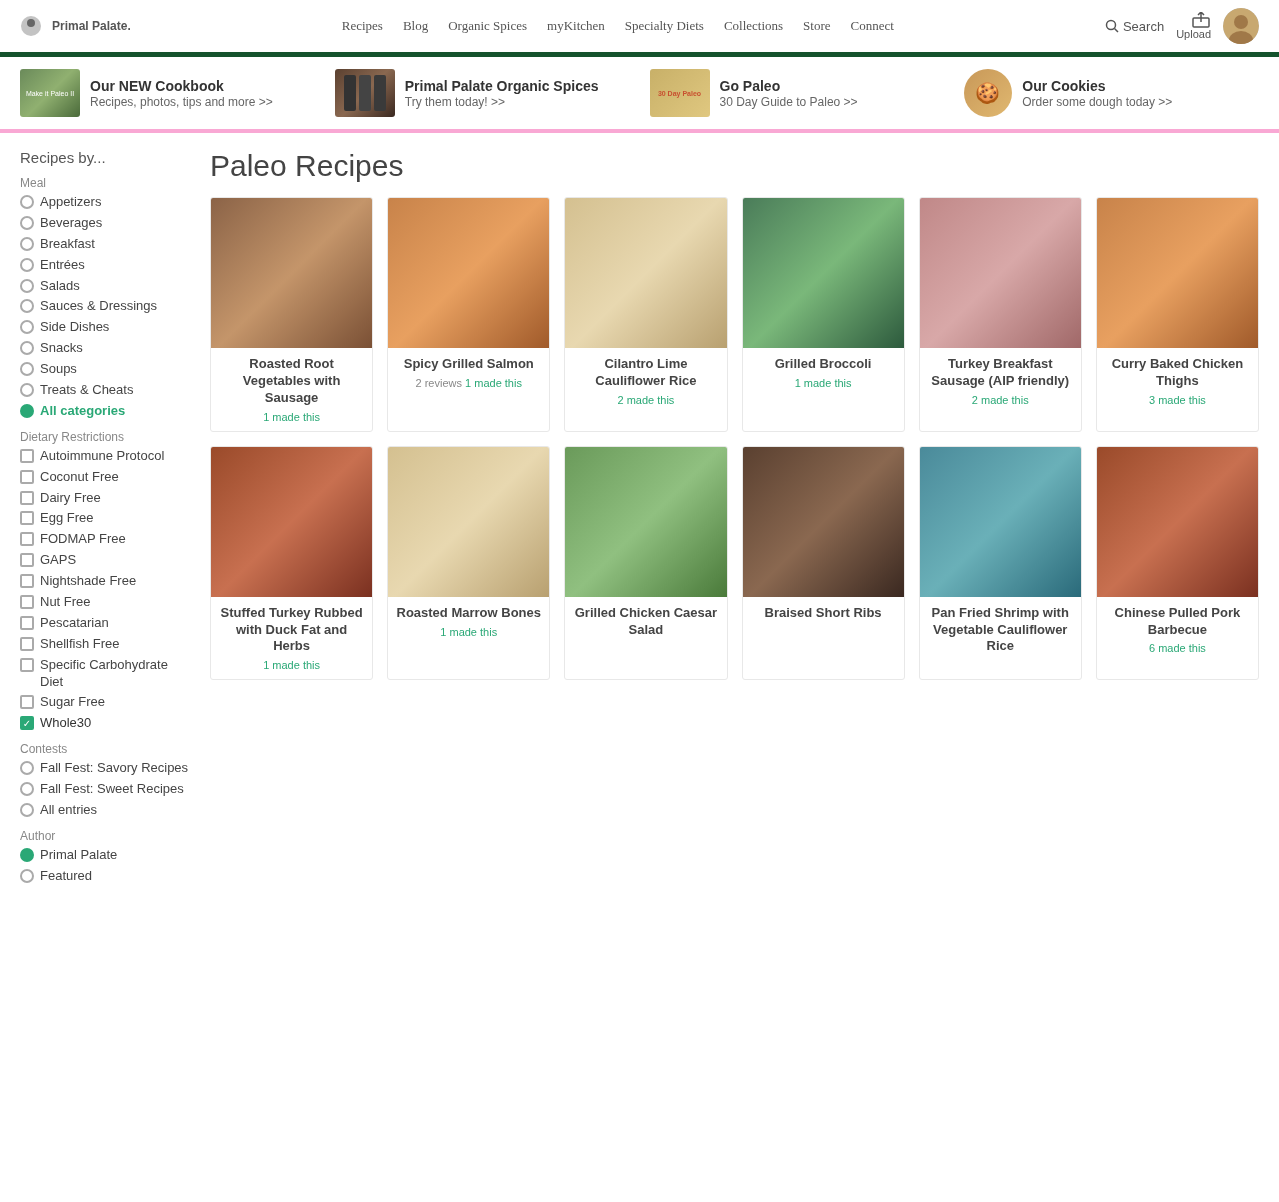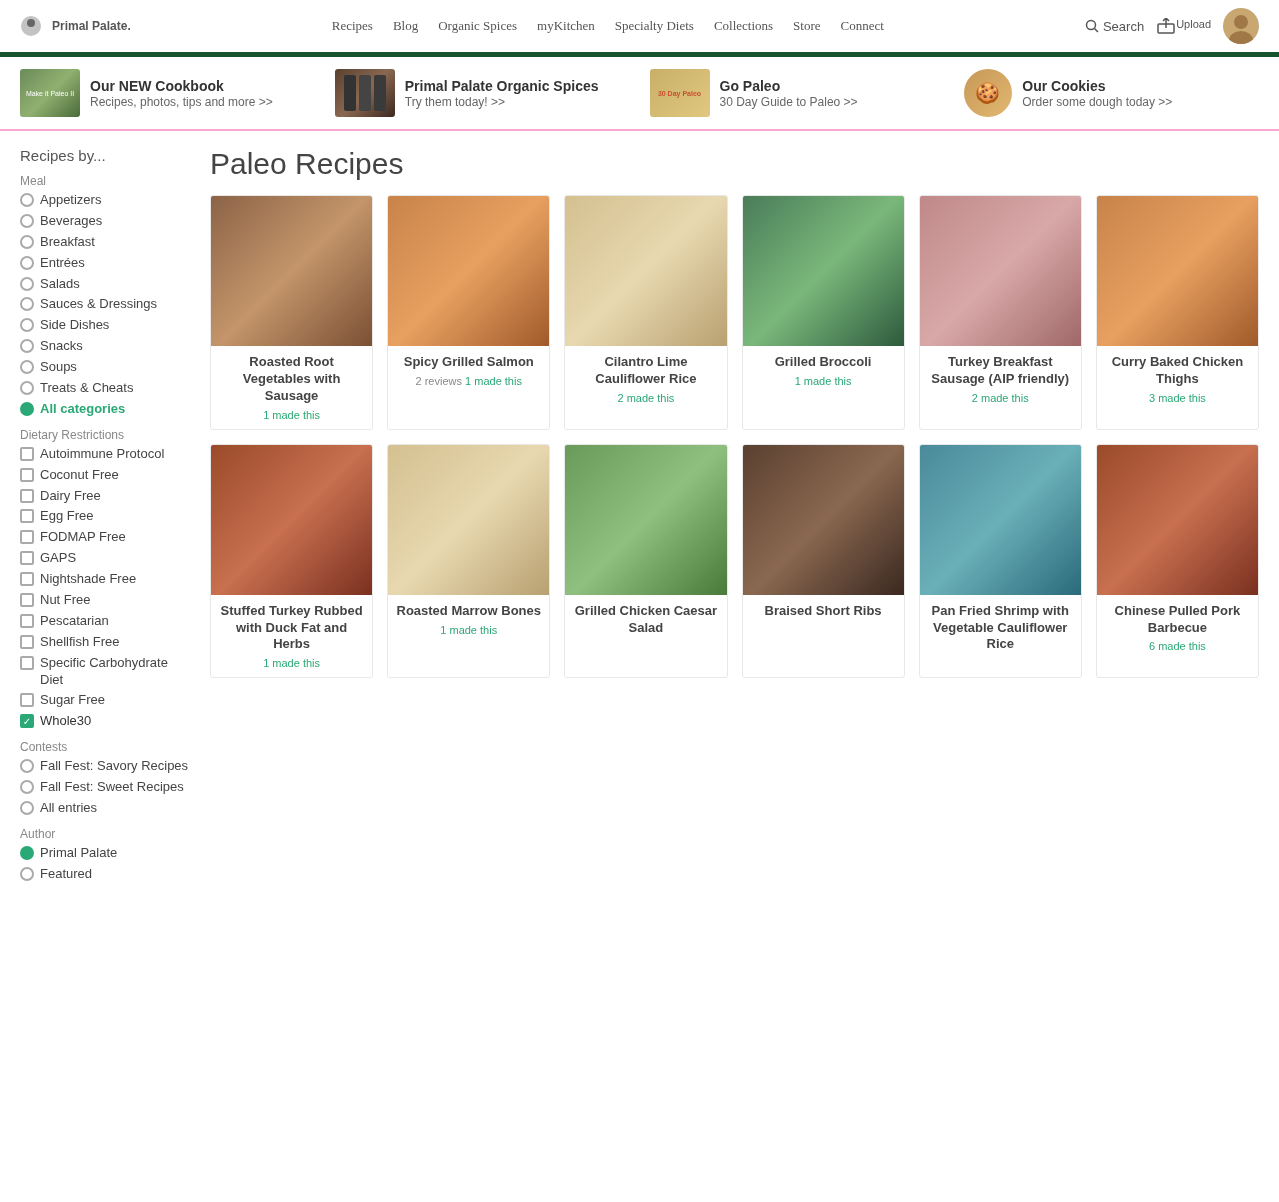--- a/index.html
+++ b/index.html
@@ -6,25 +6,25 @@
     body { font-family: Arial, sans-serif; font-size: 13px; color: #333; background: #fff; }
 
     
     .header { display: flex; align-items: center; justify-content: space-between; padding: 8px 20px; border-bottom: 5px solid #14532d; }
     .header-logo { display: flex; align-items: center; font-size: 18px; font-weight: bold; color: #555; }
     .header-logo span { font-size: 12px; margin-left: 4px; }
     .header-nav { display: flex; gap: 20px; font-size: 13px; color: #555; font-family: Liberation Serif, serif; }
     .header-nav a { text-decoration: none; color: #555; cursor: pointer; }
     .header-right { display: flex; align-items: center; gap: 12px; }
     .header-search { display: flex; align-items: center; gap: 4px; font-size: 13px; color: #555; cursor: pointer; }
-    .header-upload { display: flex; flex-direction: row; align-items: flex-start; font-size: 11px; color: #555; cursor: pointer; }
+    .header-upload { display: flex; flex-direction: column; align-items: flex-end; font-size: 11px; color: #555; cursor: pointer; }
     .header-avatar { width: 36px; height: 36px; border-radius: 50%; background: #ccc; overflow: hidden; display: flex; align-items: center; justify-content: center; font-size: 10px; }
 
     
-    .promo-bar { display: flex; gap: 20px; padding: 12px 20px; border-bottom: 2px solid #f9a8d4; align-items: center; }
+    .promo-bar { display: flex; gap: 20px; padding: 12px 20px; border-bottom: 4px solid #f9a8d4; align-items: center; }
     .promo-item { display: flex; align-items: center; gap: 10px; flex: 1; }
     .promo-thumb { width: 60px; height: 48px; background: #ccc; border-radius: 3px; display: flex; align-items: center; justify-content: center; font-size: 8px; color: #666; text-align: center; }
     .promo-text { font-size: 13px; }
     .promo-text strong { display: block; font-size: 14px; }
     .promo-text small { color: #666; font-size: 12px; }
 
     
     .main { display: flex; padding: 16px 20px; gap: 20px; }
 
     

